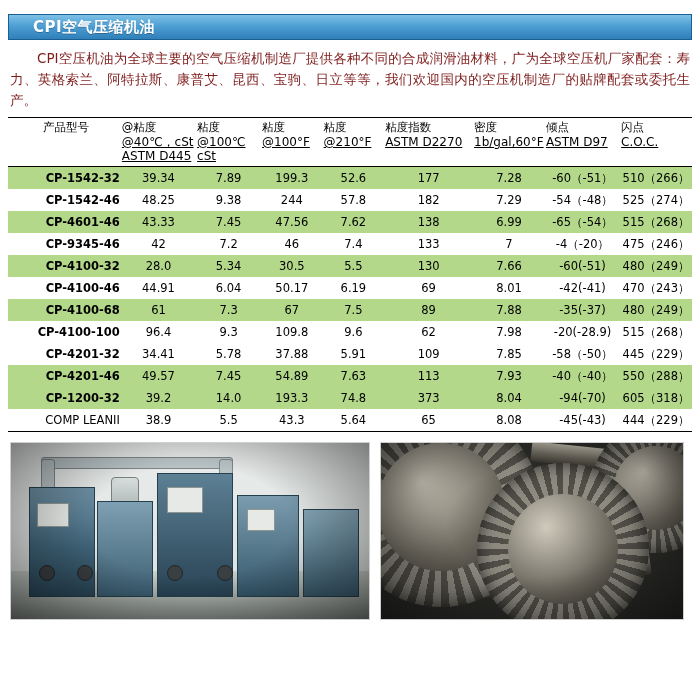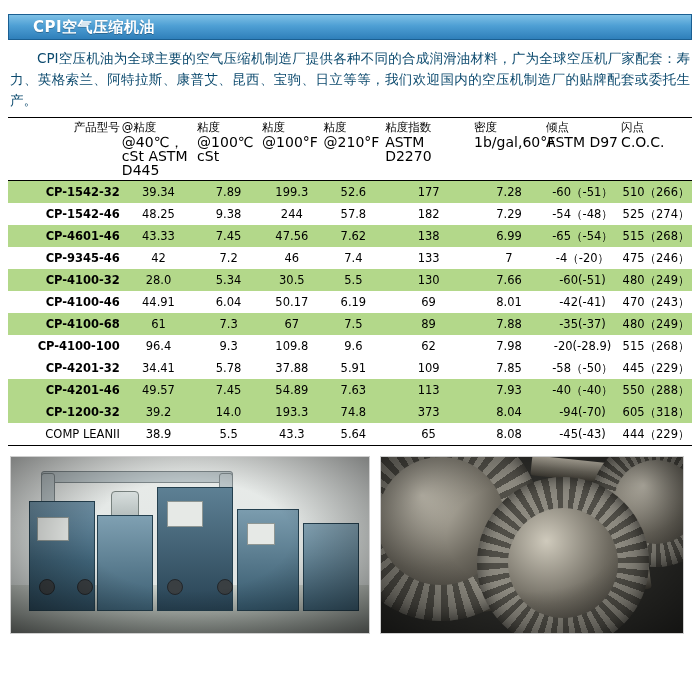--- a/index.html
+++ b/index.html
@@ -44,21 +44,21 @@
   }
 
   
   .intro {
     font-size: 13.5px;
     line-height: 21px;
     margin: 8px 2px 6px 2px;
     text-align: justify;
     text-indent: 2em;
     font-family: "DejaVu Sans", sans-serif;
-    color: #0c4a6e;
+    color: #7f1d1d;
   }
 
   
   table.spec {
     width: 100%;
     border-collapse: collapse;
     font-size: 11.5px;
     font-family: "DejaVu Sans", sans-serif;
     table-layout: fixed;
   }
@@ -66,27 +66,28 @@
     font-weight: normal;
     text-align: left;
     vertical-align: top;
     padding: 2px 1px 3px 1px;
     line-height: 15px;
     font-size: 11.5px;
     border-bottom: 1.5px solid #000;
     border-top: 1.5px solid #000;
   }
   table.spec thead th.left {
-    text-align: right;
+    text-align: center;
     padding-left: 4px;
   }
   table.spec thead .sub {
     display: block;
-    font-size: 14px;
+    font-size: 12px;
     line-height: 14px;
+    text-decoration: underline;
   }
   table.spec tbody td {
     text-align: center;
     padding: 3px 1px;
     font-size: 11.5px;
     line-height: 16px;
     white-space: nowrap;
   }
   table.spec tbody td.model {
     text-align: right;

